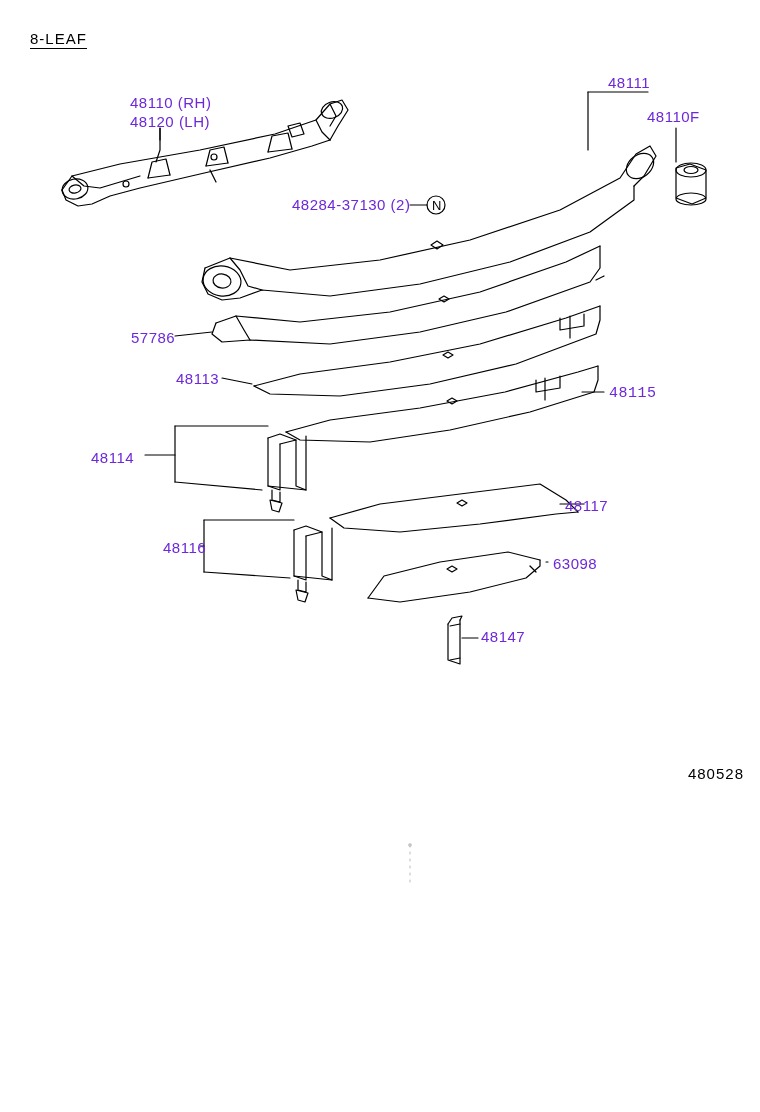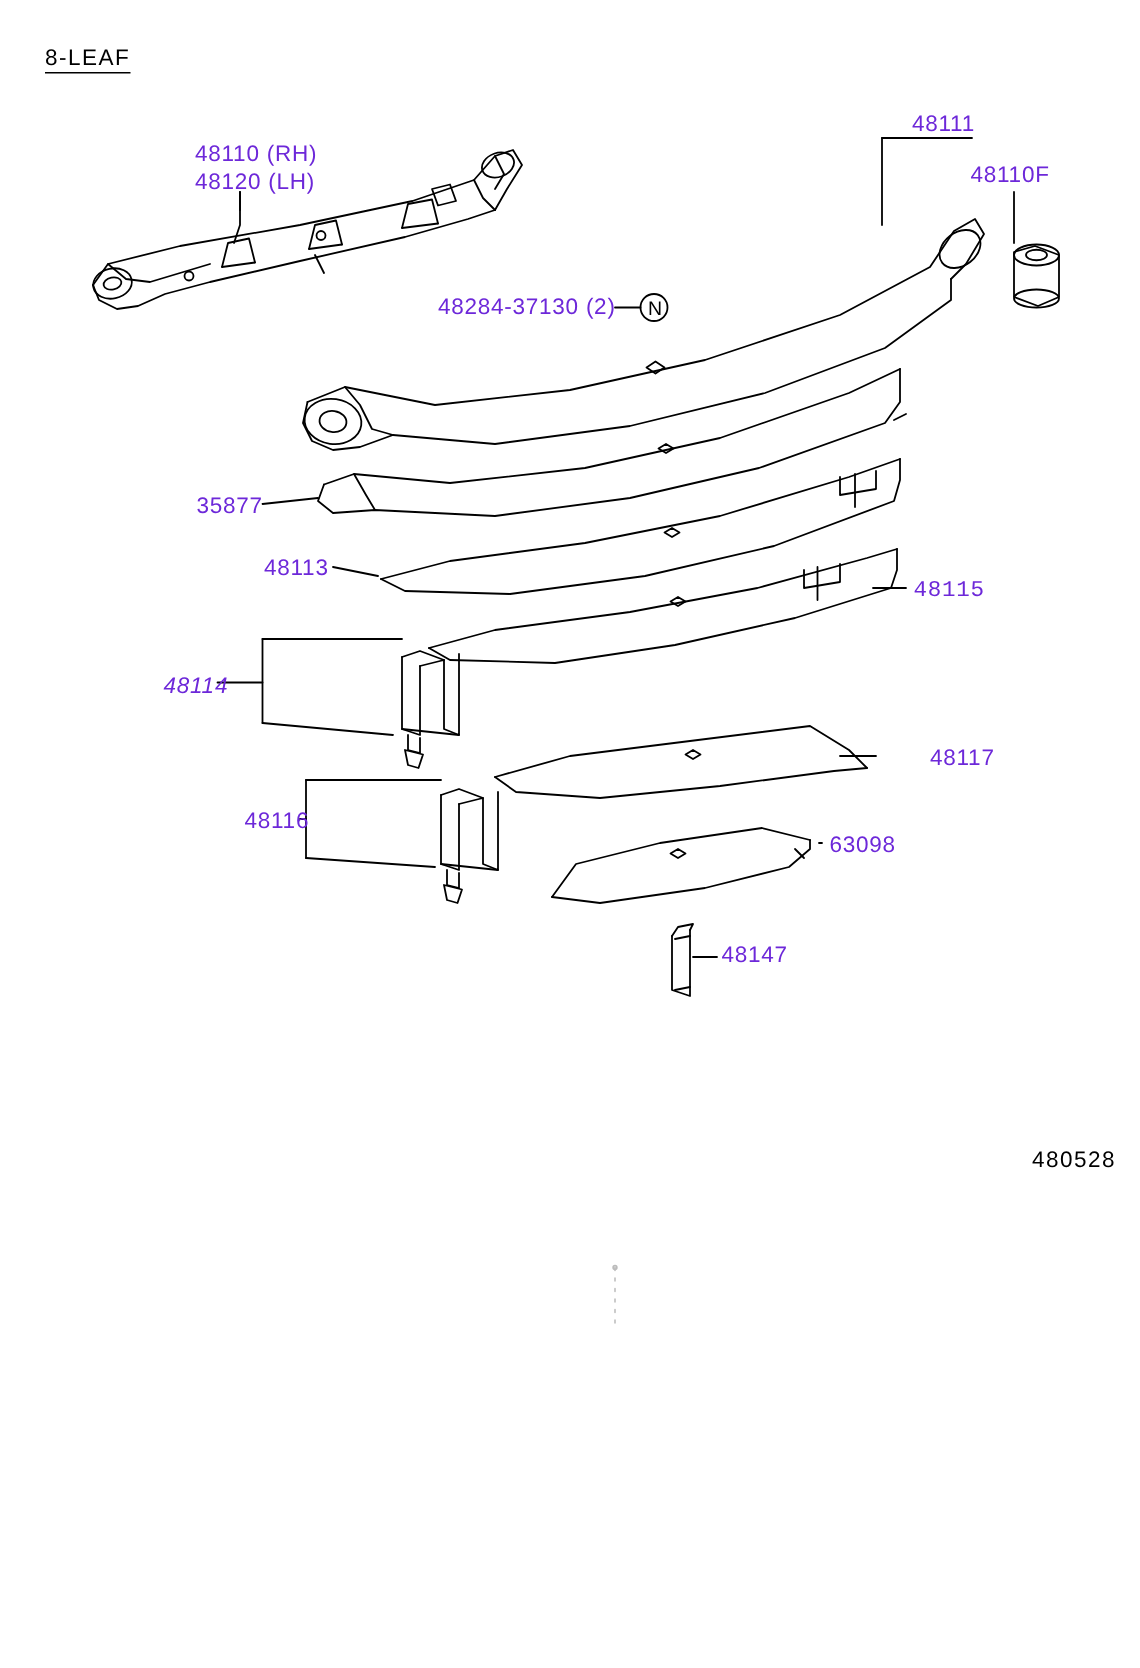--- a/index.html
+++ b/index.html
@@ -198,25 +198,25 @@
       <path d="M410,845 L410,885" stroke="#bbbbbb" stroke-width="1" stroke-dasharray="2 5"></path>
       <circle cx="410" cy="845" r="1.2" stroke="#bbbbbb"></circle>
     </g>
   </svg>
 
   <div class="lbl" style="left:130px; top:94px;">48110 (RH)</div>
   <div class="lbl" style="left:130px; top:113px;">48120 (LH)</div>
   <div class="lbl" style="left:608px; top:74px;">48111</div>
   <div class="lbl" style="left:647px; top:108px;">48110F</div>
   <div class="lbl" style="left:281px; top:196px;margin-left:11px;">48284-37130 (2)</div>
-  <div class="lbl" style="left:131px; top:329px;">35877</div>
+  <div class="lbl" style="left:131px; top:329px;">57786</div>
   <div class="lbl" style="left:176px; top:370px;">48113</div>
   <div class="lbl" style="left:609px; top:385px;font-family:Liberation Mono, monospace;">48115</div>
-  <div class="lbl" style="left:109px; top:449px;font-style:italic;">48114</div>
-  <div class="lbl" style="left:620px; top:497px;">48117</div>
+  <div class="lbl" style="left:91px; top:449px;">48114</div>
+  <div class="lbl" style="left:565px; top:497px;">48117</div>
   <div class="lbl" style="left:163px; top:539px;">48116</div>
   <div class="lbl" style="left:553px; top:555px;">63098</div>
   <div class="lbl" style="left:481px; top:628px;">48147</div>
 
   <div class="nut-mark" style="left:432px; top:198px;">N</div>
 
   <div class="footer-code">480528</div>
 
 </div>
 

